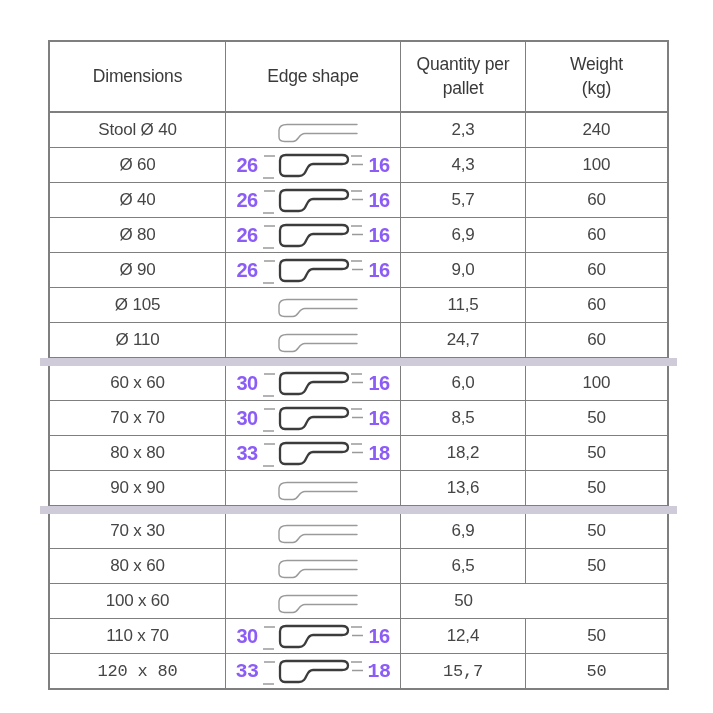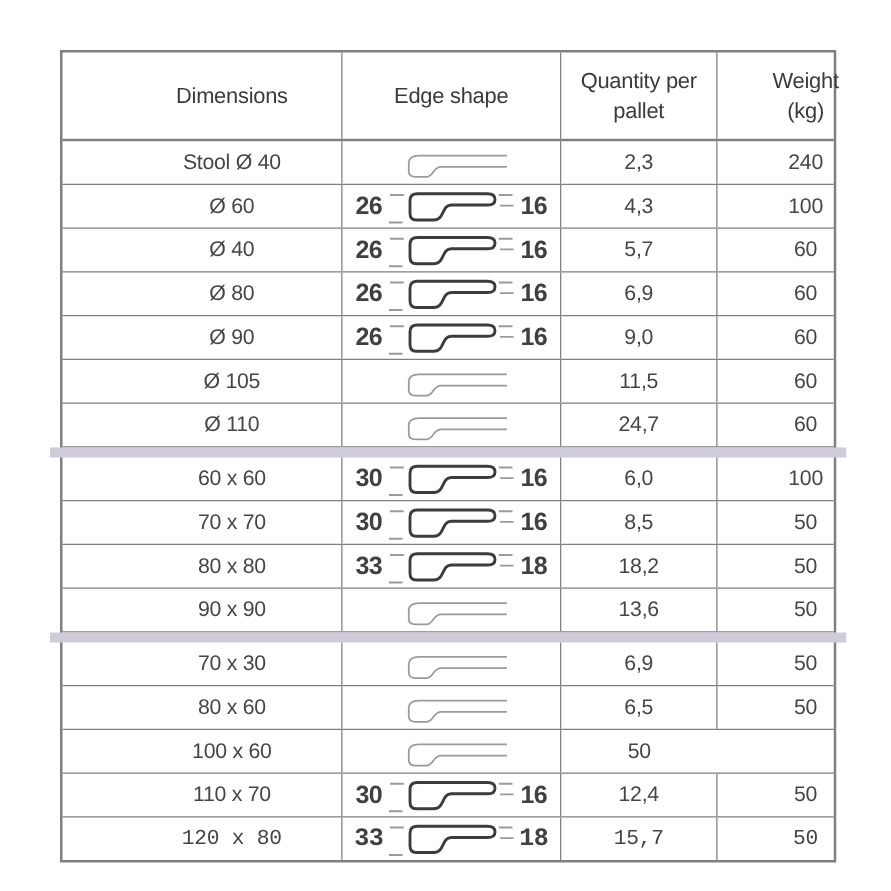--- a/index.html
+++ b/index.html
@@ -20,21 +20,20 @@
   .spec-table {
     position: absolute;
     left: 48px; top: 40px;
     width: 617px;
     border: 2px solid var(--border-color);
     background: #fff;
   }
   .header-row, .row {
     display: grid;
     grid-template-columns: 176px 175px 125px 141px;
-    padding-left: 48px;
   }
   .header-row { height: 69px; border-bottom: 2px solid var(--border-color); }
   .row { height: 34px; border-bottom: 1.4px solid var(--border-color); }
   #rows-container .row:last-child { border-bottom: none; font-family: Liberation Mono, monospace; }
   .cell {
     display: flex; align-items: center; justify-content: center;
     border-right: 1.4px solid var(--border-color);
     box-sizing: border-box;
     color: var(--text-color);
     font-size: 17px;
@@ -53,21 +52,21 @@
     background: var(--band-color);
     margin: 0 -10px;
   }
   .edge-cell.edge-bold {
     justify-content: space-between;
     padding: 0 8px;
   }
   .edge-num {
     font-size: 20px;
     font-weight: 700;
-    color: #404040;
+    color: #8b5cf6;
     letter-spacing: -0.5px;
     flex: 0 0 auto;
     width: 26px;
     text-align: center;
   }
   svg { flex: 0 0 auto; display: block; }
   .profile-bold-path { stroke: var(--profile-bold); }
   .profile-thin-path { stroke: var(--profile-thin); }
   .tick-line { stroke: var(--profile-thin); }
 </style>

